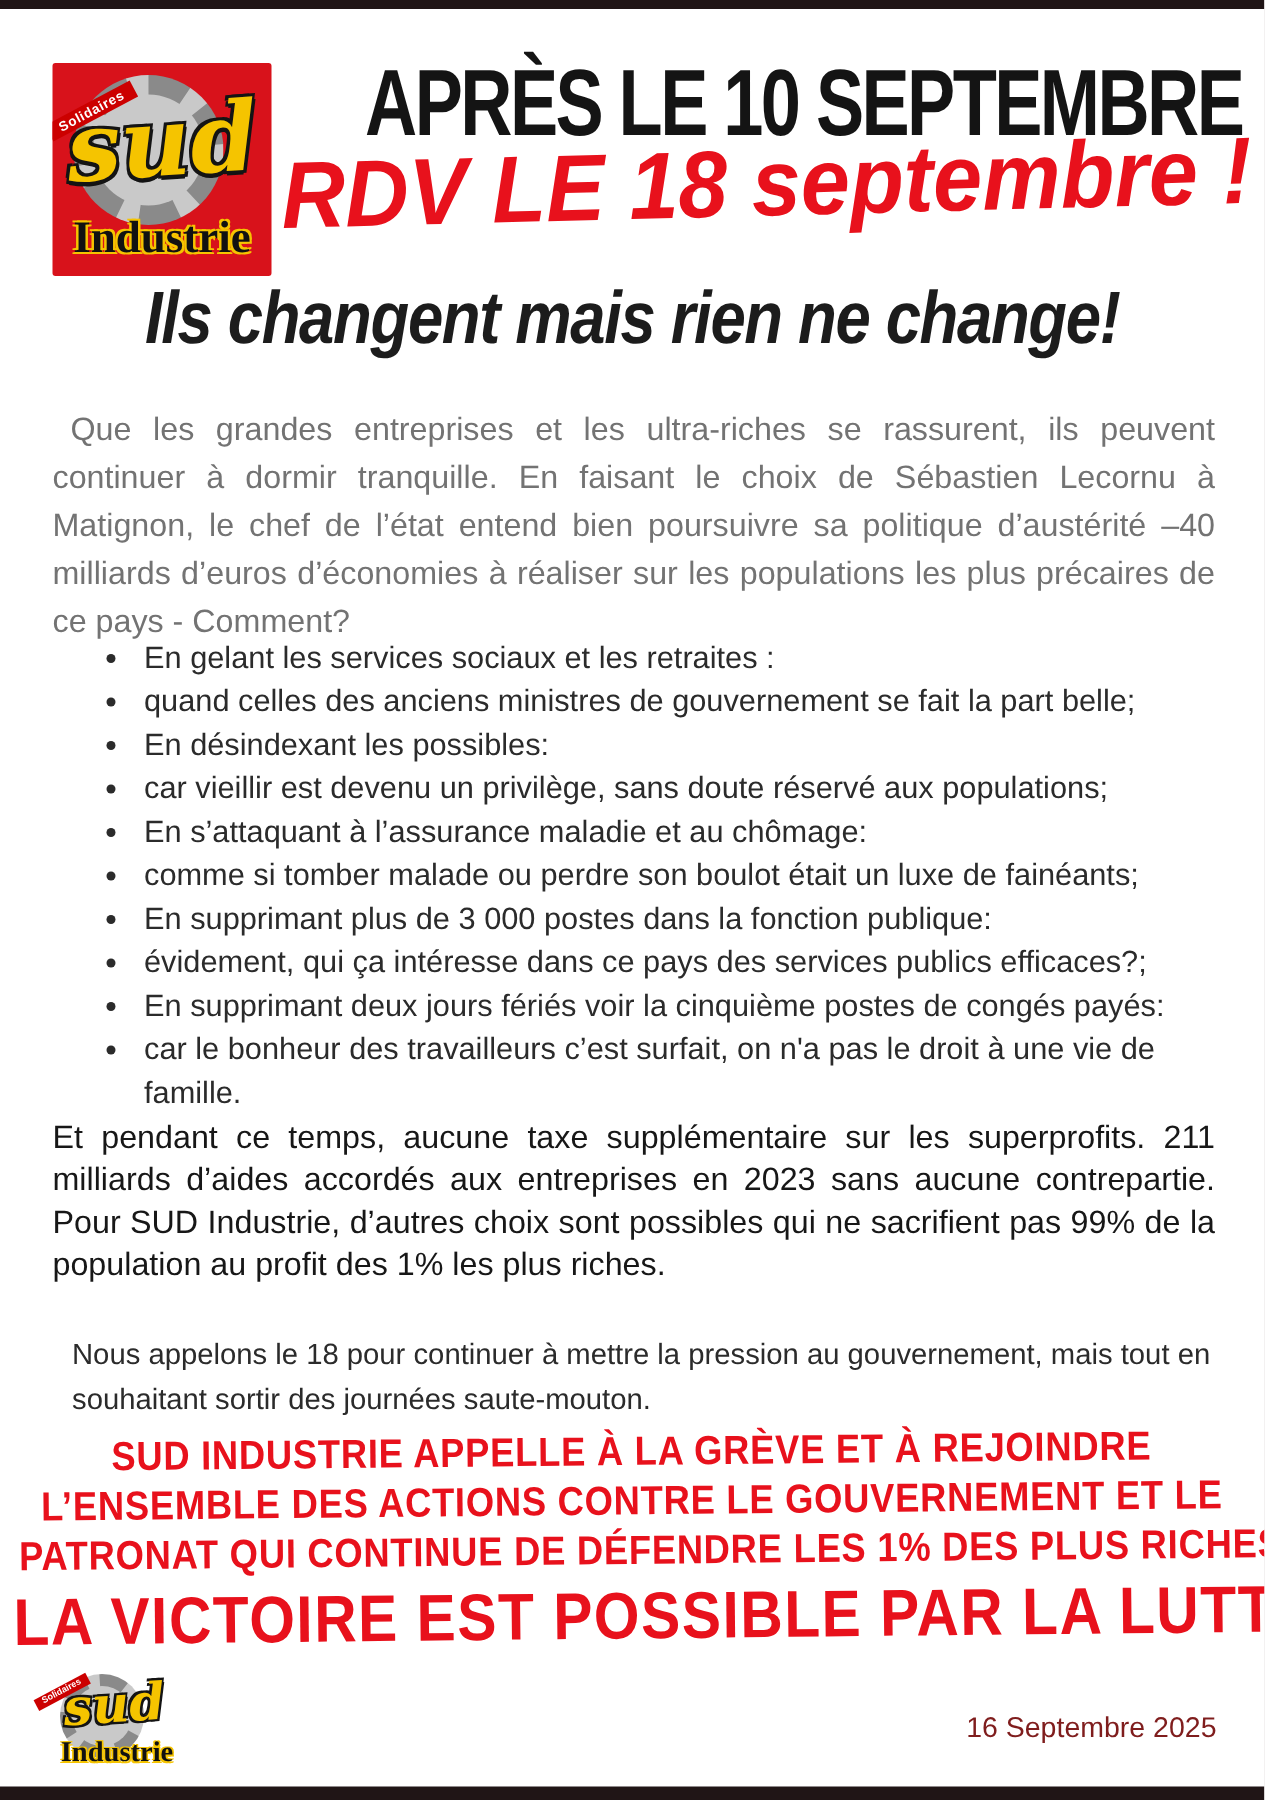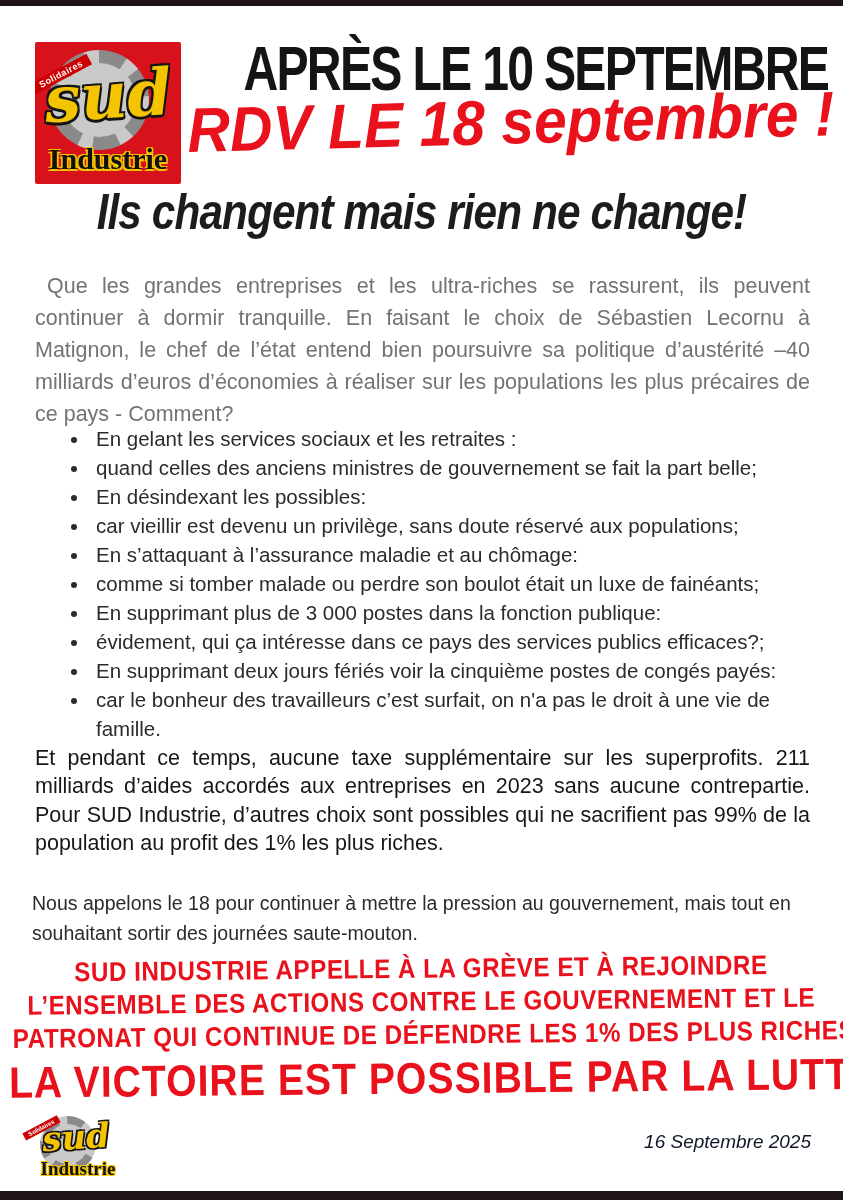--- a/index.html
+++ b/index.html
@@ -77,21 +77,21 @@
     margin:0;padding:0 0 0 22px;
     font-size:20.5px;line-height:29px;color:#2b2b2b;
   }
   .bullets li{margin:0;padding-left:6px;}
   .emphasis{
     position:absolute;top:722px;left:35px;width:775px;
     font-weight:normal;font-size:21.5px;line-height:28.5px;text-align:justify;
     color:#171717;
   }
   .appeal{
-    position:absolute;top:868px;left:32px;width:770px;
+    position:absolute;top:868px;left:48px;width:770px;
     font-size:19.5px;line-height:30px;color:#2b2b2b;
   }
 
   
   .callout{
     position:absolute;top:952px;left:0;width:843px;text-align:center;
     font-weight:800;transform:rotate(-0.6deg);
   }
   .callout .line{
     font-size:25px;line-height:33px;letter-spacing:.5px;
@@ -128,22 +128,22 @@
   .minilogo .ribbon2{
     position:absolute;left:-4px;top:8px;
     background:#c00;color:#fff;font-size:6px;font-weight:bold;
     padding:1px 5px;transform:rotate(-28deg);
   }
   .footer .org-block{
     position:absolute;left:150px;top:8px;
     font-weight:bold;font-size:18.5px;line-height:28px;color:#1d1d1d;
   }
   .footer .date{
-    position:absolute;right:32px;top:15px;
-    font-size:19px;color:#0f172a;font-style:italic;
+    position:absolute;right:32px;top:26px;
+    font-size:19px;color:#7f1d1d;
   }
 </style>
 </head>
 <body>
 
 <div class="page">
 
   <div class="bar top"></div>
 
   <div class="header">

